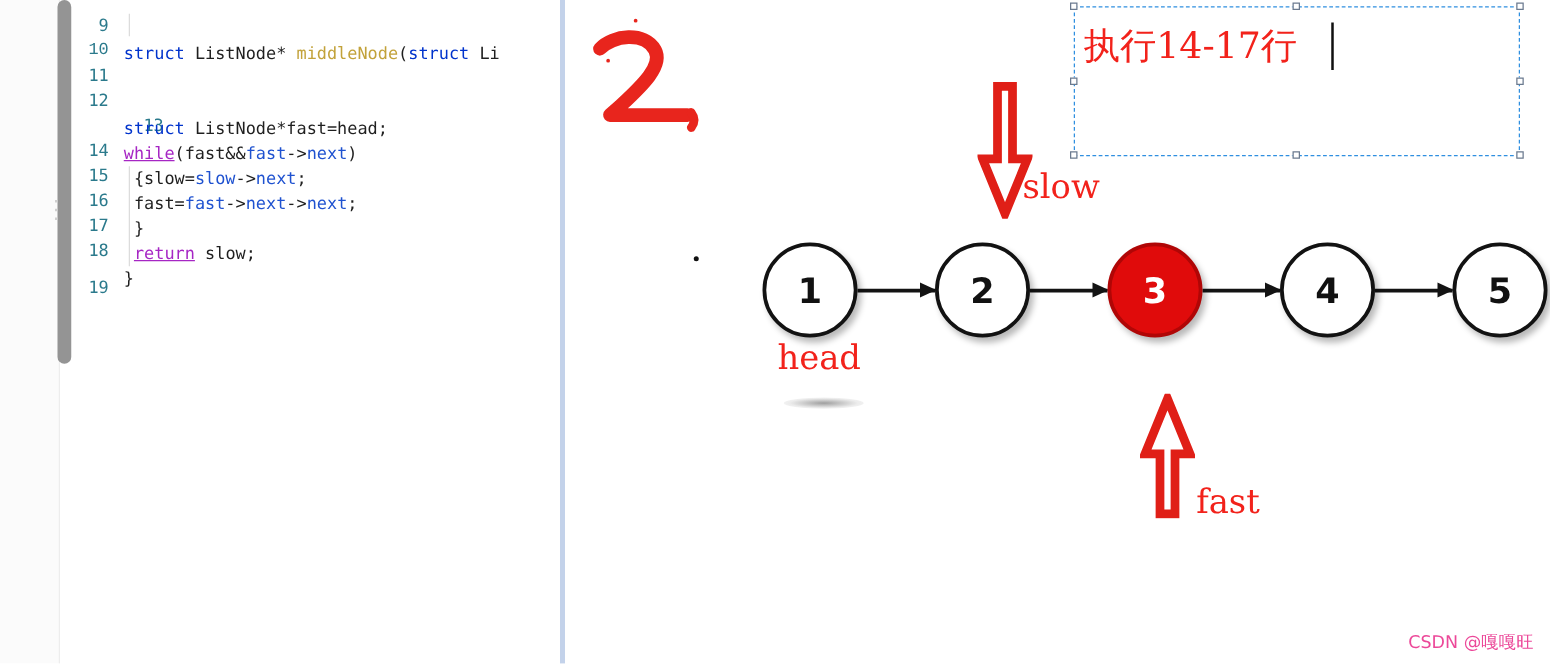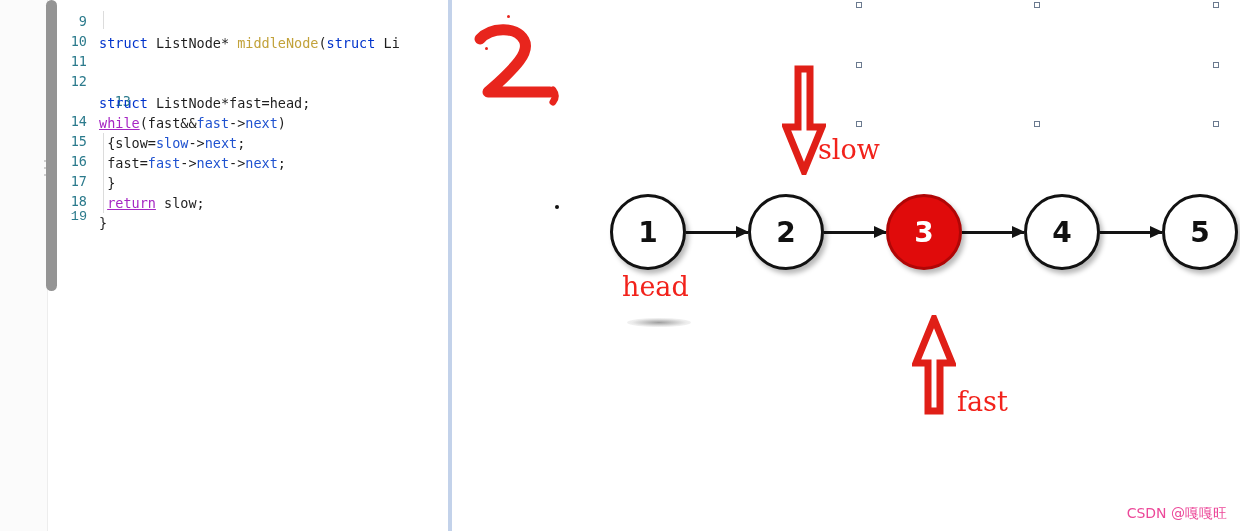--- a/index.html
+++ b/index.html
@@ -243,38 +243,38 @@
 
     <div id="editor-fold-dots">
       <i></i>
         <i></i>
         <i></i>
     </div>
 
     <div id="code-block">
         <span class="ln" style="top: 13px;">9</span>
         <div class="code-line ctext" style="top: 13px;"></div>
-        <span class="ln" style="top: 33px;">10</span>
+        <span class="ln" style="top: 33px; font-family: Liberation Mono, monospace;">10</span>
         <div class="code-line ctext" style="top: 33px;"><span class="kw-type">struct </span><span class="plain">ListNode* </span><span class="fn">middleNode</span><span class="plain">(</span><span class="kw-type">struct </span><span class="plain">Li</span></div>
         <span class="ln" style="top: 53px;">11</span>
         <div class="code-line ctext" style="top: 53px;"></div>
         <span class="ln" style="top: 73px;">12</span>
         <span class="ln" style="top: 93px; padding-left: 44px;">13</span>
         <div class="code-line ctext" style="top: 93px;"><span class="kw-type">struct </span><span class="plain">ListNode*fast=head;</span></div>
         <span class="ln" style="top: 113px;">14</span>
         <div class="code-line ctext" style="top: 113px;"><span class="kw-ctrl">while</span><span class="plain">(fast&amp;&amp;</span><span class="ident-b">fast</span><span class="plain">-&gt;</span><span class="ident-b">next</span><span class="plain">)</span></div>
         <span class="ln" style="top: 133px;">15</span>
         <div class="code-line ctext" style="top: 133px;"><span class="plain"> {slow=</span><span class="ident-b">slow</span><span class="plain">-&gt;</span><span class="ident-b">next</span><span class="plain">;</span></div>
         <span class="ln" style="top: 153px;">16</span>
         <div class="code-line ctext" style="top: 153px;"><span class="plain"> fast=</span><span class="ident-b">fast</span><span class="plain">-&gt;</span><span class="ident-b">next</span><span class="plain">-&gt;</span><span class="ident-b">next</span><span class="plain">;</span></div>
         <span class="ln" style="top: 173px; text-align: right;">17</span>
         <div class="code-line ctext" style="top: 173px;"><span class="plain"> }</span></div>
         <span class="ln" style="top: 193px;">18</span>
         <div class="code-line ctext" style="top: 193px;"><span class="plain"> </span><span class="kw-ctrl">return</span><span class="plain"> slow;</span></div>
-        <span class="ln" style="top: 209px; font-family: Liberation Mono, monospace;">19</span>
+        <span class="ln" style="top: 222px;">19</span>
         <div class="code-line ctext" style="top: 213px;"><span class="plain">}</span></div>
         <div class="ind-bar" style="top: 133px; height: 80px;"></div>
         <div class="ind-bar" style="top: 11px; height: 18px;"></div>
       </div>
     <div id="code-fade"></div>
   </div>
   <div id="pane-divider"></div>
 
   <div id="board">
 
@@ -282,20 +282,24 @@
       <svg width="110" height="110" viewBox="0 0 110 110" aria-hidden="true">
         <path d="M10 27 C 20 16, 46 13, 54 28 C 61 41, 42 58, 26 73 L 18 80 L 80 80" fill="none" stroke="#e8251d" stroke-width="11" stroke-linecap="round" stroke-linejoin="round"></path>
         <path d="M83 78 C 86 82, 86 86, 83 90" fill="none" stroke="#e8251d" stroke-width="7" stroke-linecap="round"></path>
       </svg>
     </div>
 
     <span class="ink-dot" style="left:103px; top:205px; width:4px; height:4px;"></span>
     <span class="ink-dot red" style="left:55px; top:15px; width:3px; height:3px;"></span>
     <span class="ink-dot red" style="left:33px; top:47px; width:3px; height:3px;"></span>
 
+    <div id="textbox">
+      <span class="tb-text">执行14-17行</span>
+      <span class="caret"></span>
+    </div>
 
     <span class="handle" style="left:404px; top:2px;"></span>
     <span class="handle" style="left:582px; top:2px;"></span>
     <span class="handle" style="left:761px; top:2px;"></span>
     <span class="handle" style="left:404px; top:62px;"></span>
     <span class="handle" style="left:761px; top:62px;"></span>
     <span class="handle" style="left:404px; top:121px;"></span>
     <span class="handle" style="left:582px; top:121px;"></span>
     <span class="handle" style="left:761px; top:121px;"></span>
 

